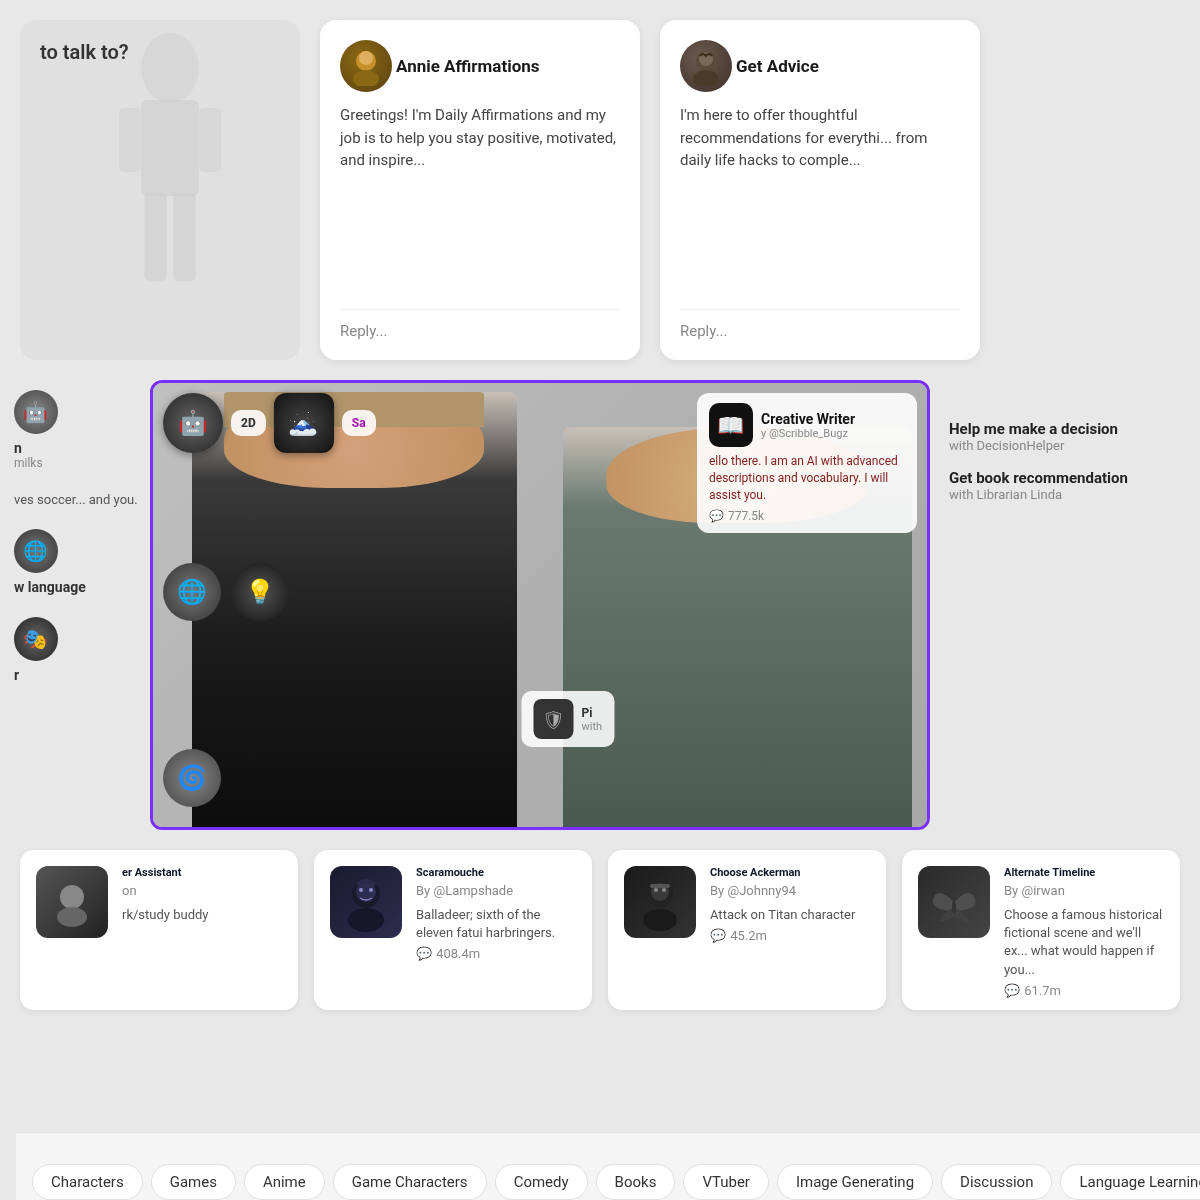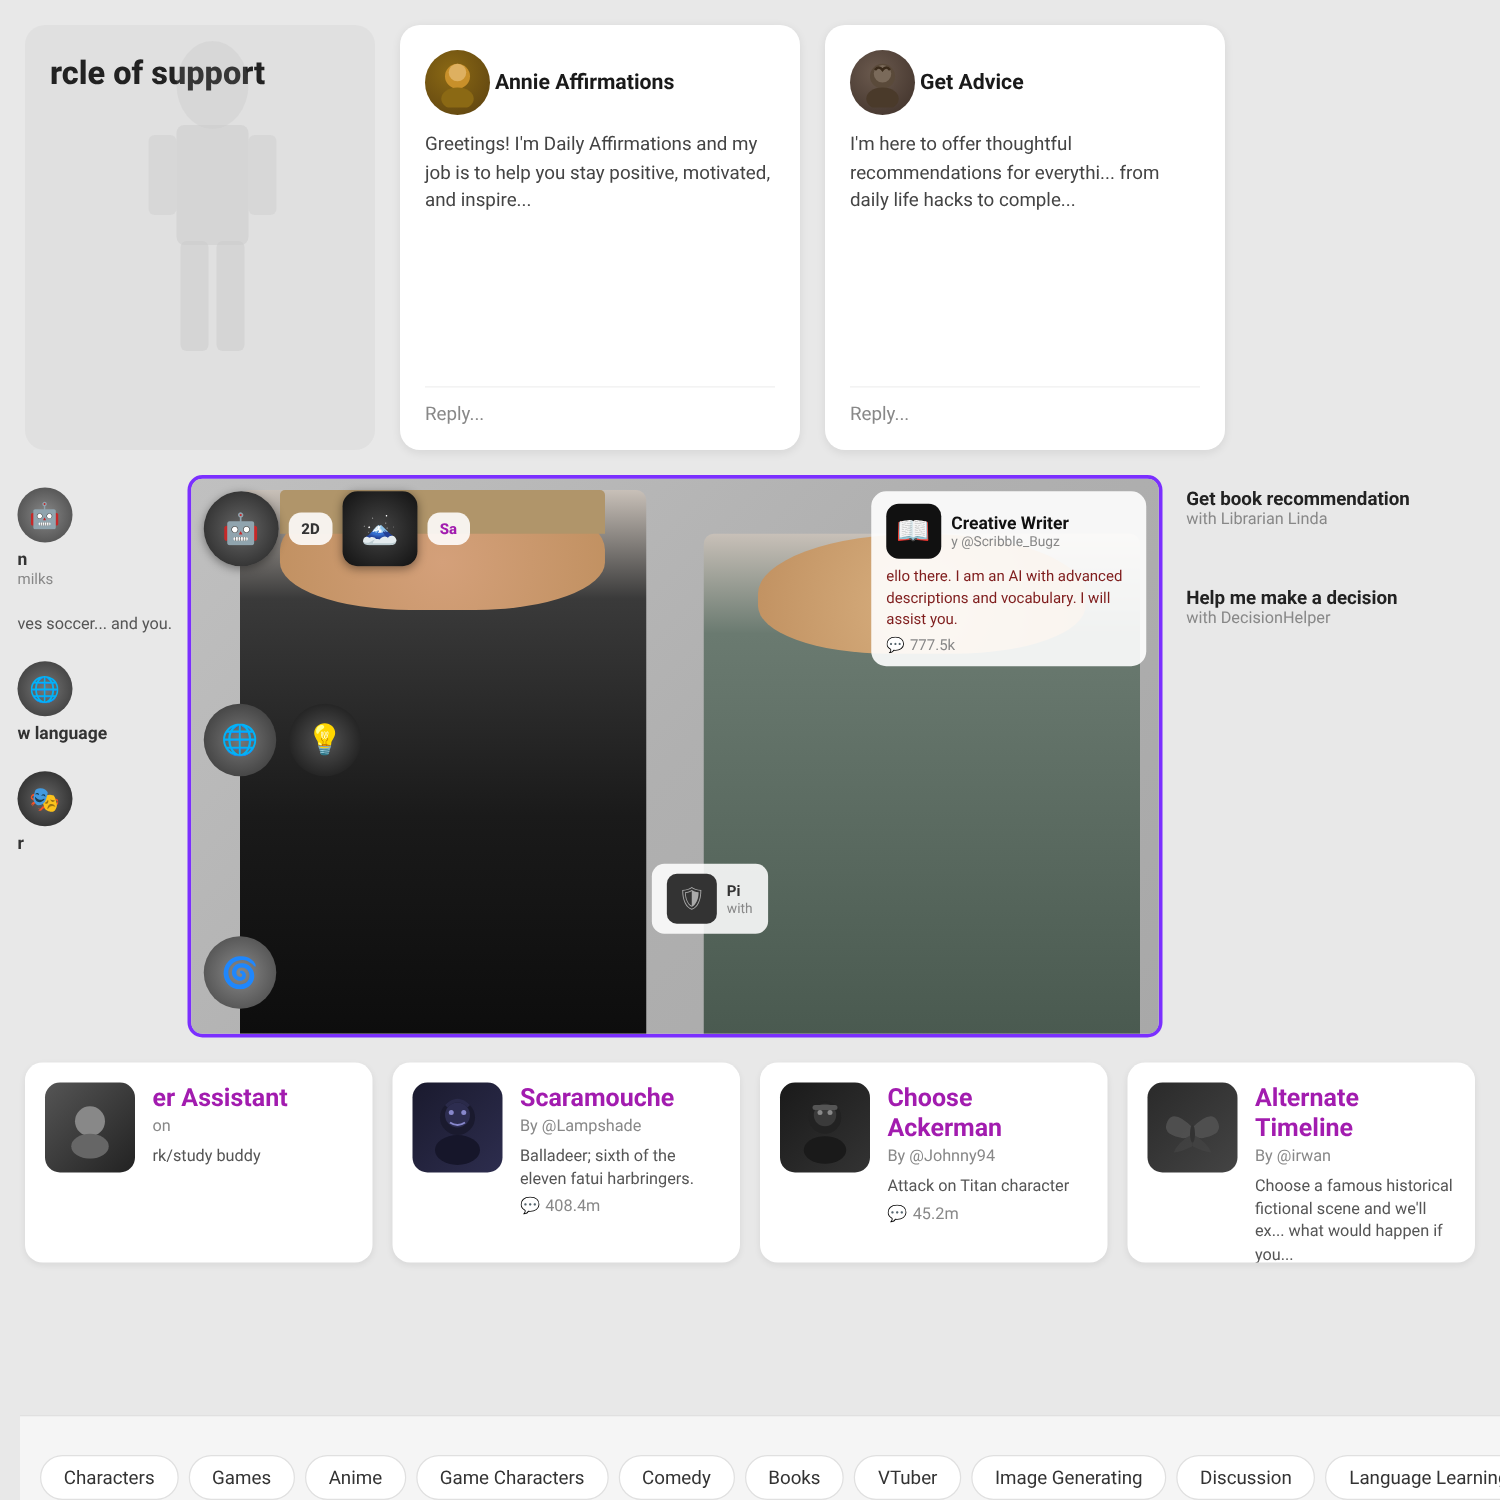--- a/index.html
+++ b/index.html
@@ -166,23 +166,23 @@
     }
 
     .bot-info {
       flex: 1;
       display: flex;
       flex-direction: column;
       gap: 4px;
     }
 
     .bot-name {
-      font-size: 20px;
+      font-size: 11px;
       font-weight: 700;
-      color: #a21caf;
+      color: #0f172a;
     }
 
     .bot-author {
       font-size: 13px;
       color: #888;
     }
 
     .bot-desc {
       font-size: 13px;
       color: #555;
@@ -272,21 +272,21 @@
 
     <svg class="knight-bg" viewBox="0 0 100 200" xmlns="http://www.w3.org/2000/svg">
       <ellipse cx="50" cy="30" rx="18" ry="22" fill="#aaa" opacity="0.5"></ellipse>
       <rect x="32" y="50" width="36" height="60" fill="#999" rx="4" opacity="0.5"></rect>
       <rect x="18" y="55" width="14" height="40" fill="#aaa" rx="3" opacity="0.5"></rect>
       <rect x="68" y="55" width="14" height="40" fill="#aaa" rx="3" opacity="0.5"></rect>
       <rect x="34" y="108" width="14" height="55" fill="#999" rx="3" opacity="0.5"></rect>
       <rect x="52" y="108" width="14" height="55" fill="#999" rx="3" opacity="0.5"></rect>
     </svg>
     <div>
-      <div style="font-size:26px;font-weight:800;color:#222;margin-top:4px;">rcle of support</div>
+      <div class="top-partial-text">to talk to?</div>
     </div>
   </div>
 
   <div class="chat-card">
     <div class="chat-card-header">
       <div class="chat-avatar chat-avatar-annie">
         <svg width="40" height="40" viewBox="0 0 40 40">
             <circle cx="20" cy="15" r="10" fill="#c8902a"></circle>
             <ellipse cx="20" cy="33" rx="13" ry="9" fill="#8B6914"></ellipse>
             <circle cx="20" cy="12" r="7" fill="#deb060"></circle>
@@ -392,27 +392,27 @@
       <div style="width:40px;height:40px;border-radius:8px;background:#333;display:flex;align-items:center;justify-content:center;color:#aaa;font-size:18px;">🛡</div>
       <div>
         <div style="font-size:12px;font-weight:700;color:#333;">Pi</div>
         <div style="font-size:11px;color:#888;">with</div>
       </div>
     </div>
 
   </div>
 
   <div style="position:absolute;right:0;top:20px;width:265px;display:flex;flex-direction:column;gap:16px;padding:10px 14px;justify-content:center;">
+    <div style="cursor:pointer;margin-top:30px;">
+      <div style="font-size:15px;font-weight:700;color:#222;">Help me make a decision</div>
+      <div style="font-size:13px;color:#888;">with DecisionHelper</div>
+    </div>
     <div style="cursor:pointer;">
       <div style="font-size:15px;font-weight:700;color:#222;">Get book recommendation</div>
       <div style="font-size:13px;color:#888;">with Librarian Linda</div>
-    </div>
-    <div style="cursor:pointer;margin-top:30px;">
-      <div style="font-size:15px;font-weight:700;color:#222;">Help me make a decision</div>
-      <div style="font-size:13px;color:#888;">with DecisionHelper</div>
     </div>
   </div>
 
 </div>
 
 <div class="bottom-cards-section">
 
   <div class="bot-card">
     <div class="bot-avatar" style="background:linear-gradient(135deg,#555,#222);">
       <svg width="50" height="50" viewBox="0 0 50 50">

